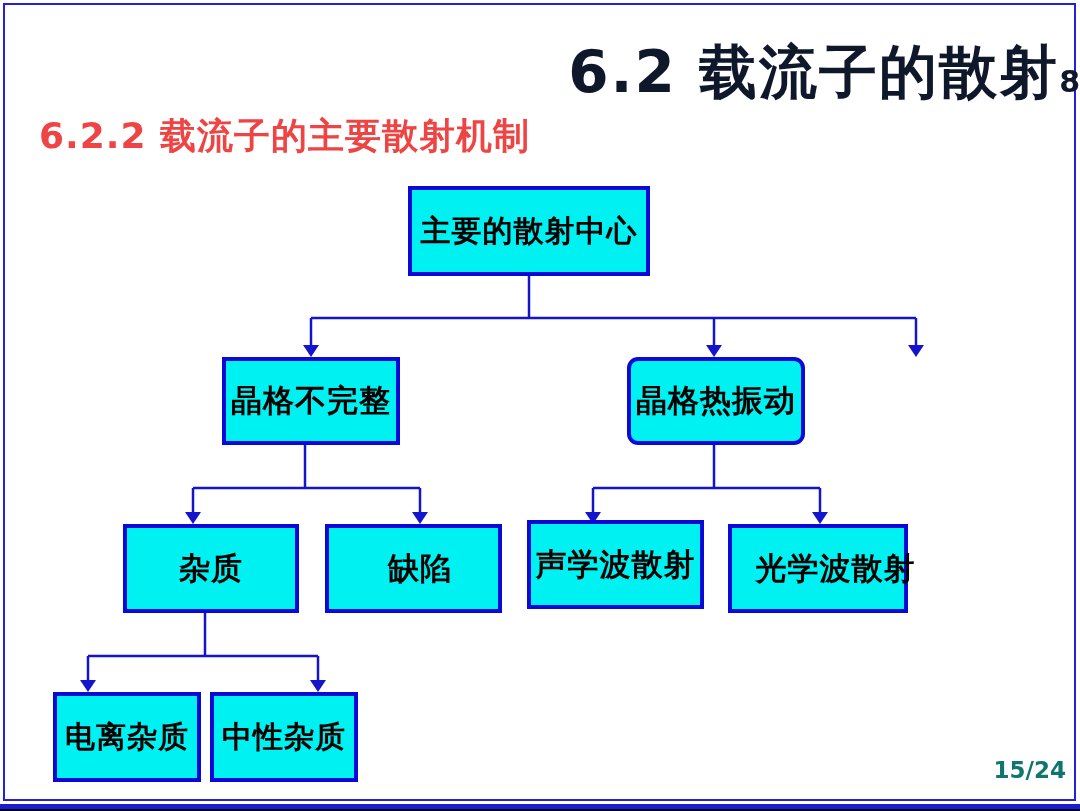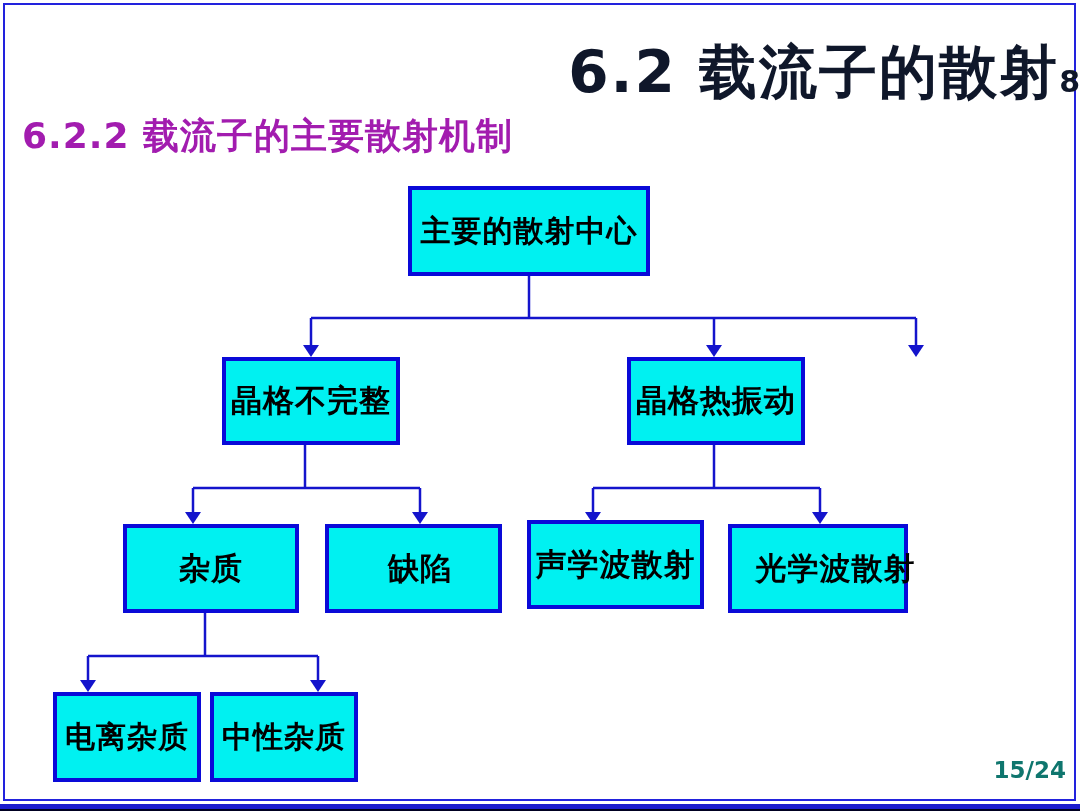--- a/index.html
+++ b/index.html
@@ -36,22 +36,22 @@
     white-space: nowrap;
     margin-top: 16px;
   }
   .title .footnote-num {
     font-size: 30px;
     font-weight: bold;
     letter-spacing: 0;
   }
   .subtitle {
     position: absolute;
-    left: 22px; top: 112px;
-    color: #a21caf;
+    left: 39px; top: 112px;
+    color: #ef4444;
     font-size: 36px;
     font-weight: bold;
     letter-spacing: 1px;
     white-space: nowrap;
   }
   .node {
     position: absolute;
     box-sizing: border-box;
     background: #00f1f1;
     border: 4px solid #0a0ad8;
@@ -59,21 +59,21 @@
     align-items: center;
     justify-content: center;
     color: #000000;
     font-weight: bold;
     font-size: 31px;
     letter-spacing: 1px;
     white-space: nowrap;
   }
   .node.root         { left: 408px; top: 186px; width: 242px; height: 90px; font-size: 30px; }
   .node.l2-a         { left: 222px; top: 357px; width: 178px; height: 88px; }
-  .node.l2-b         { left: 627px; top: 357px; width: 178px; height: 88px; }
+  .node.l2-b         { left: 627px; top: 357px; width: 178px; height: 88px; border-radius: 11px; }
   .node.l2-c         { left: 828px; top: 357px; width: 176px; height: 88px; }
   .node.l3-a         { left: 123px; top: 524px; width: 176px; height: 89px; }
   .node.l3-b         { left: 325px; top: 524px; width: 177px; height: 89px; padding-left: 13px; }
   .node.l3-c         { left: 527px; top: 520px; width: 177px; height: 89px; }
   .node.l3-d         { left: 728px; top: 524px; width: 180px; height: 89px; padding-left: 35px; }
   .node.l4-a         { left: 53px;  top: 692px; width: 148px; height: 90px; font-size: 30px; }
   .node.l4-b         { left: 210px; top: 692px; width: 148px; height: 90px; font-size: 30px; }
   .connectors {
     position: absolute;
     left: 0; top: 0;

